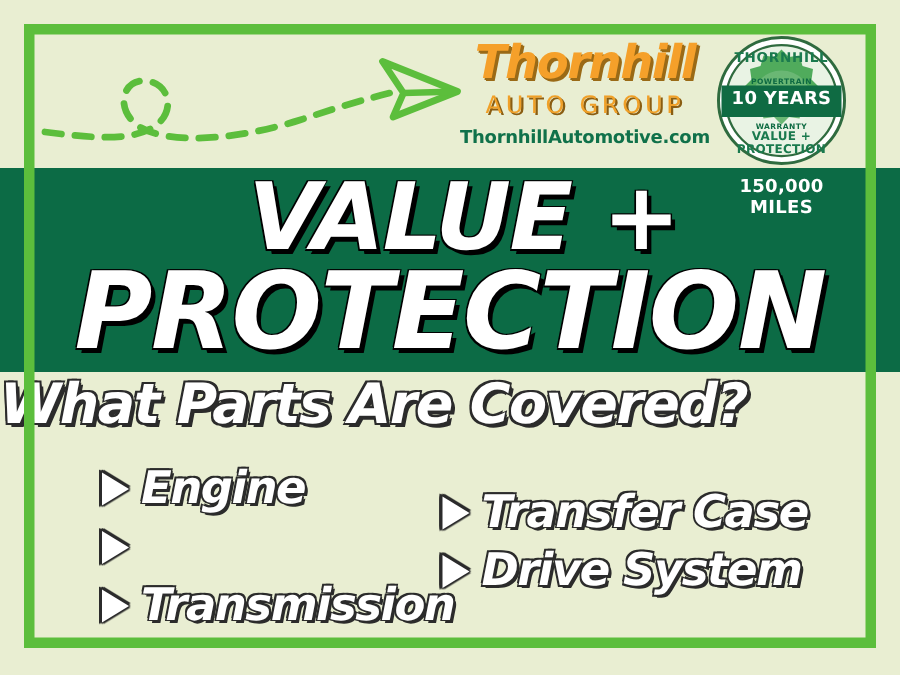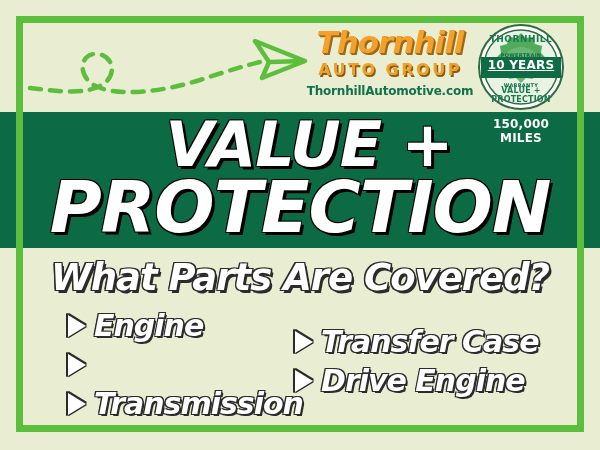--- a/index.html
+++ b/index.html
@@ -34,55 +34,55 @@
   .logo-word {
     font-family:"DejaVu Sans", sans-serif;
     font-weight:bold; font-style:italic;
     font-size:31px; letter-spacing:-1px; line-height:1;
     color:#f5a02a;
     text-shadow: 2px 2px 0 #9a6a16, 1px 1px 0 #9a6a16;
     margin-top:3px;
   }
   .logo-sub {
     font-family:"DejaVu Sans", sans-serif;
-    font-weight:bold; font-size:16px; letter-spacing:2.5px; line-height:1;
+    font-weight:normal; font-size:16px; letter-spacing:2.5px; line-height:1;
     color:#f0a028; text-shadow: 1.5px 1.5px 0 #8a5d12;
     margin-top:4px;
   }
   .logo-url {
     font-family:"DejaVu Sans", sans-serif;
     font-weight:bold; font-size:12px; letter-spacing:-0.2px;
     color:#10714a; margin-top:6px;
   }
 
   
   .seal { position:absolute; left:478px; top:24px; width:86px; height:86px; }
   .seal-txt {
     position:absolute; left:0; right:0; text-align:center;
     font-family:"DejaVu Sans", sans-serif; font-weight:bold; color:#ffffff;
   }
   .seal-top   { top:10px;  font-size:9px;  letter-spacing:.5px; color:#1a7a4e; }
   .seal-small1{ top:28px;  font-size:5px;  letter-spacing:.3px; color:#0f6b43; }
-  .seal-yr    { top:34px;  font-size:12px; letter-spacing:.2px;text-decoration:underline; }
+  .seal-yr    { top:34px;  font-size:12px; letter-spacing:.2px; }
   .seal-mi    { top:61px;  font-size:12px; letter-spacing:.2px;margin-top:32px; }
   .seal-small2{ top:58px;  font-size:5px;  letter-spacing:.3px; color:#0f6b43; }
   .seal-bot   { bottom:6px; font-size:8px; letter-spacing:.2px; color:#1a7a4e;text-align:center; }
 
   
   .headline {
     position:absolute; left:0; right:0; top:116px; text-align:center;
     font-family:"DejaVu Sans", sans-serif; font-weight:bold; font-style:italic;
     color:#ffffff; line-height:.92; letter-spacing:-1px;
   }
   .hl1 { font-size:62px; text-shadow: 3px 3px 0 #000, -1px -1px 0 #000, 1px -1px 0 #000, -1px 1px 0 #000; padding-left: 18px; }
   .hl2 { font-size:71px; margin-top:2px; text-shadow: 3px 3px 0 #000, -1px -1px 0 #000, 1px -1px 0 #000, -1px 1px 0 #000; }
 
   
   .question {
-    position:absolute; left:0; right:0; top:256px; text-align:center;
+    position:absolute; left:0; right:0; top:248px; 
     font-family:"DejaVu Sans", sans-serif; font-weight:bold; font-style:italic;
     font-size:37px; letter-spacing:-1px; color:#ffffff;
     text-shadow: 2.5px 2.5px 0 #2b2b2b, -1.4px -1.4px 0 #2b2b2b, 1.4px -1.4px 0 #2b2b2b, -1.4px 1.4px 0 #2b2b2b, 1.4px 1.4px 0 #2b2b2b;
   }
 
   
   .lists { position:absolute; left:30px; top:306px; width:540px; display:flex; }
   .col { flex:0 0 auto; }
   .col-left  { width:255px; padding-left:38px; }
   .col-right { width:255px; padding-left:10px;margin-top:16px; }
@@ -162,19 +162,19 @@
         <span>Transmission</span>
       </div>
     </div>
     <div class="col col-right">
       <div class="item">
         <span class="tri"></span>
         <span>Transfer Case</span>
       </div>
       <div class="item">
         <span class="tri"></span>
-        <span>Drive Engine</span>
+        <span>Drive System</span>
       </div>
     </div>
   </div>
 
   <div class="frame"></div>
 </div>
 
 </body></html>

